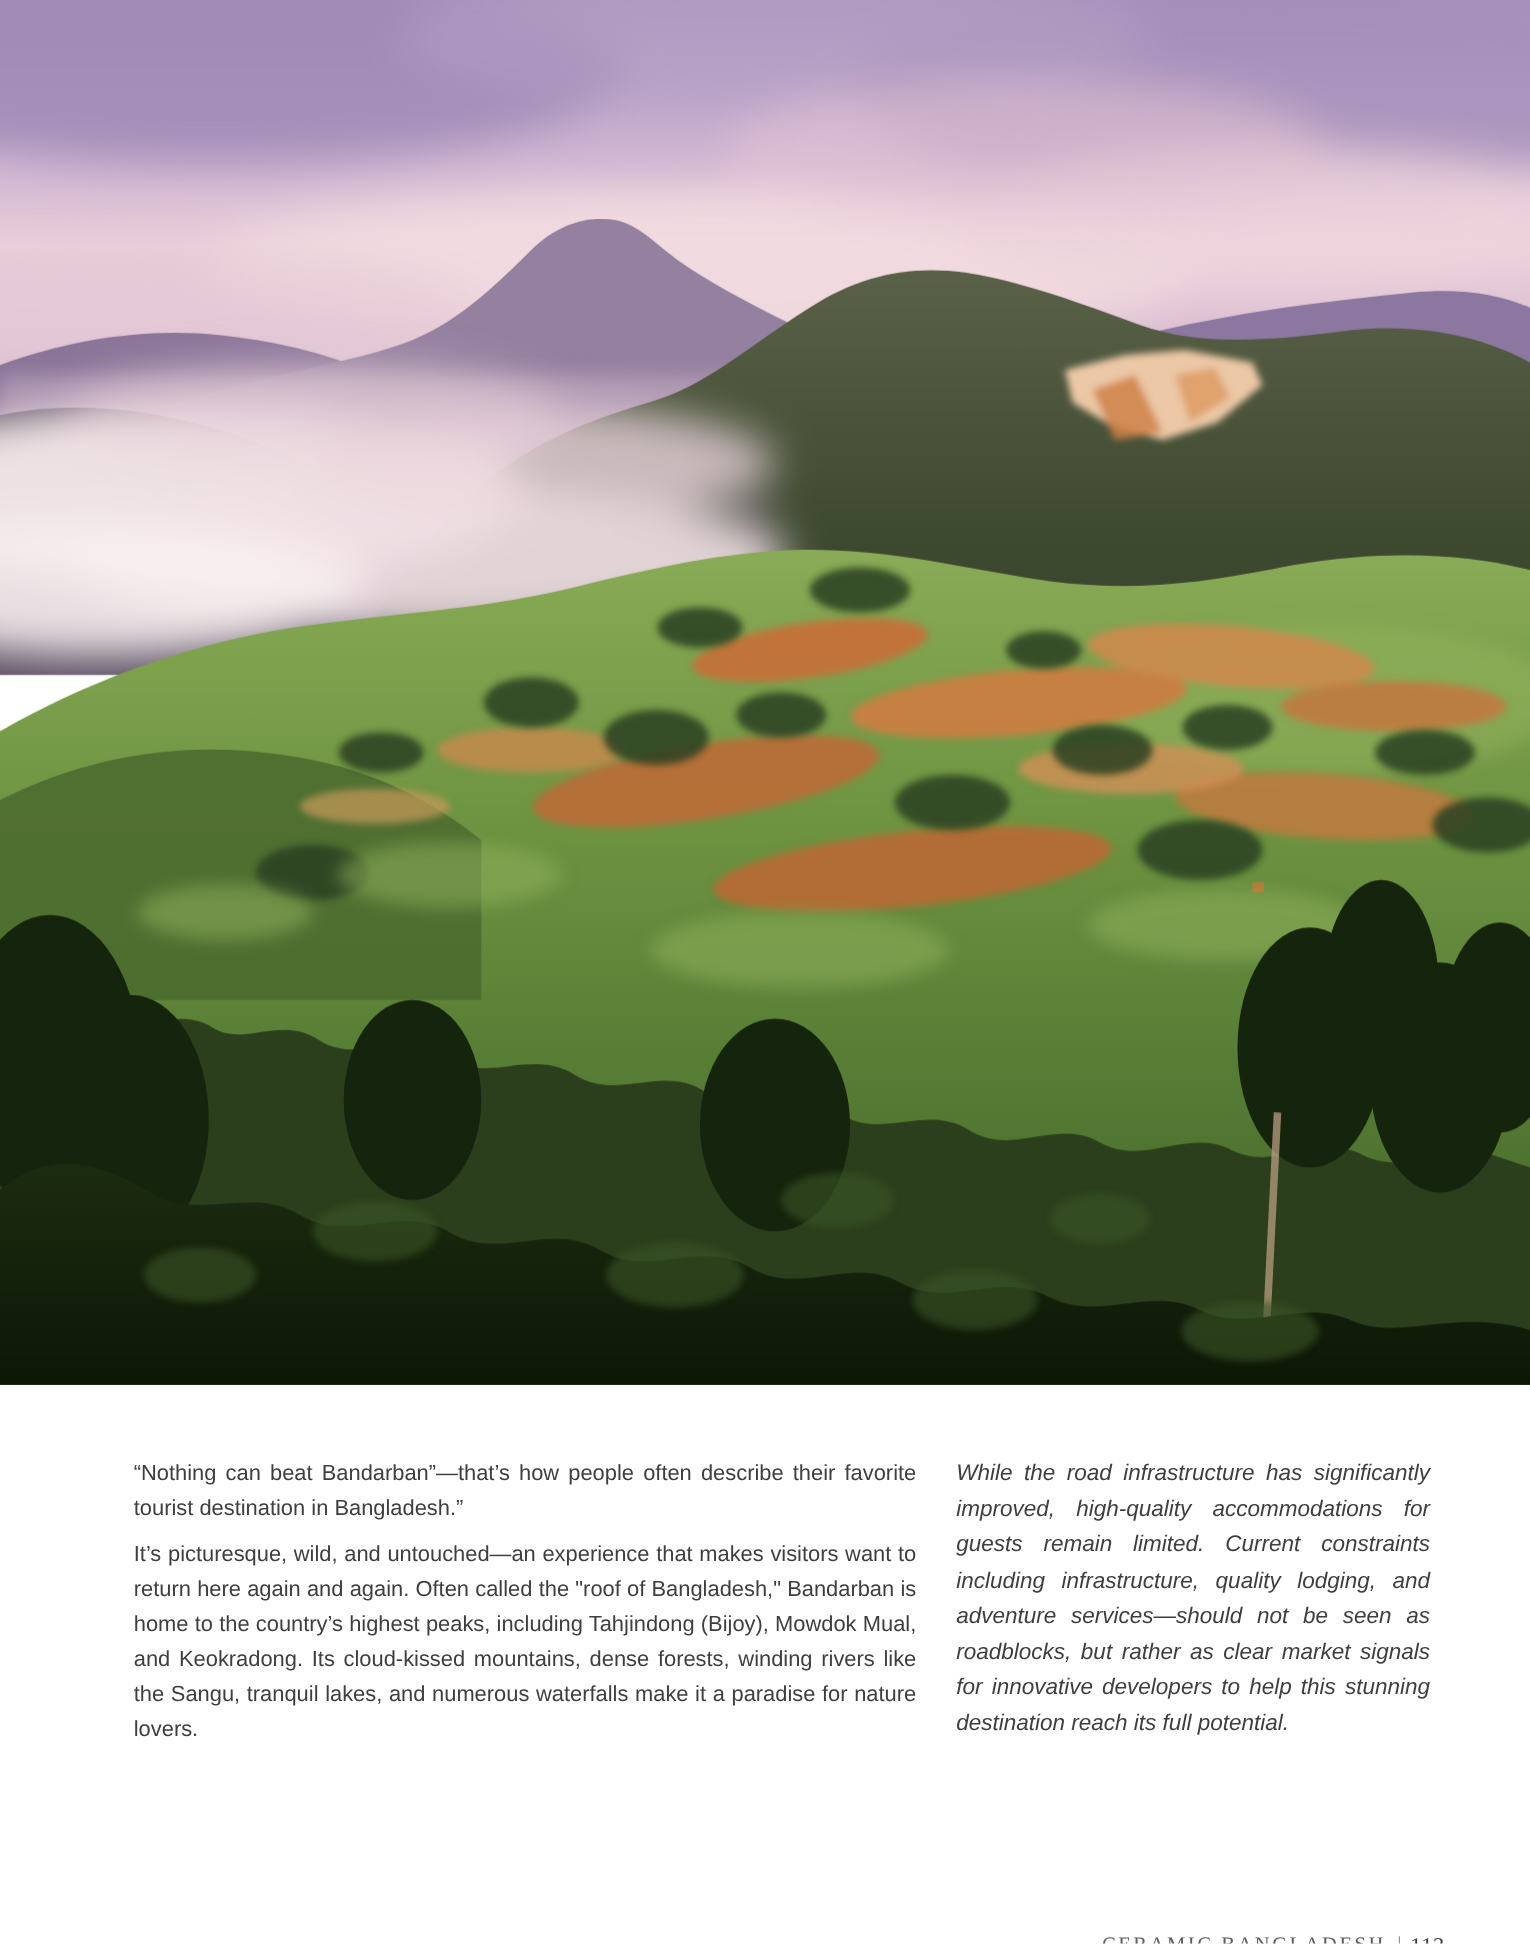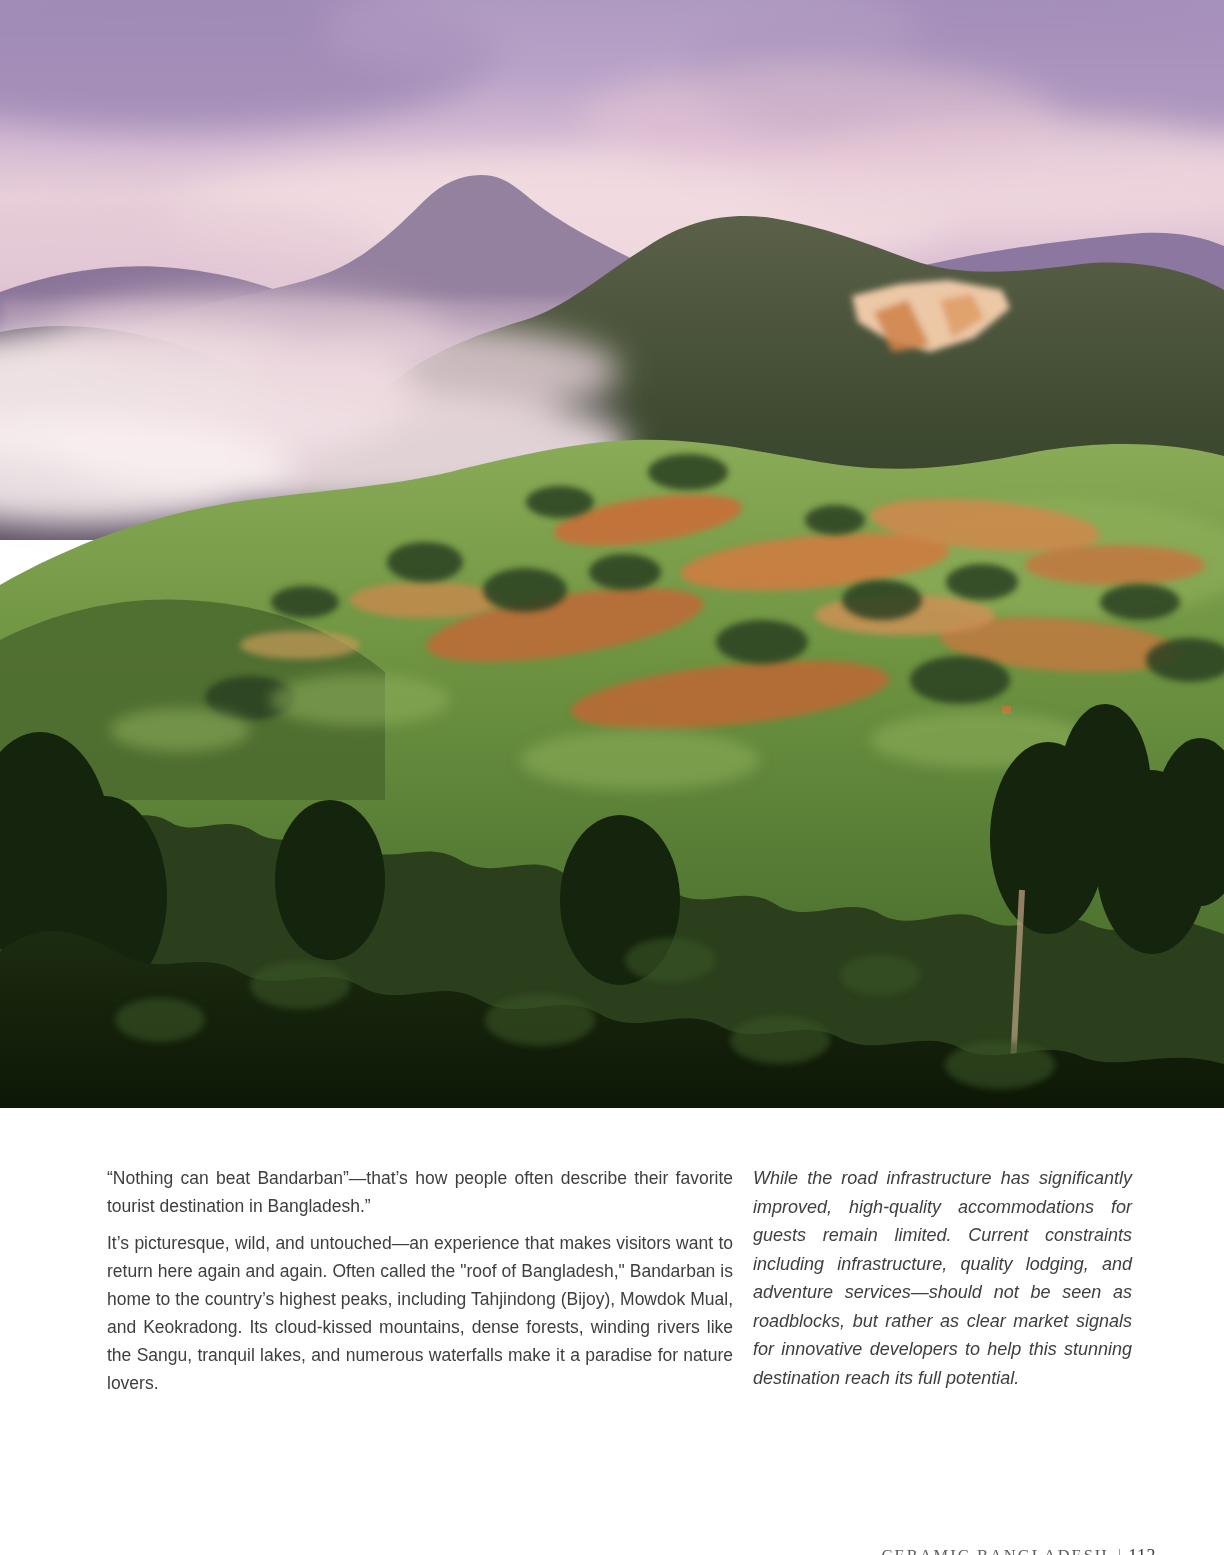--- a/index.html
+++ b/index.html
@@ -11,21 +11,21 @@
     position:absolute; left:0; top:0; width:1224px; height:1108px;
   }
   .photo svg { display:block; width:100%; height:100%; }
 
   .article { position:absolute; left:107px; top:1164px; width:1049px; }
   .title {
     margin:0 0 14px 0; font-size:38px; line-height:44px; font-weight:500;
     color:#1d1d1d; letter-spacing:0.3px;
   }
   .columns { display:flex; align-items:flex-start; }
-  .col-left { width:626px; margin-right:20px; }
+  .col-left { width:626px; margin-right:32px; }
   .col-right { width:379px;font-style:italic; }
   .col-left p, .col-right p {
     margin:0; color:#3e3e3e; text-align:justify;
     font-size:17.5px; line-height:28px;
   }
   .col-right p { font-size:18px; line-height:28.5px; }
   .col-left p + p { margin-top:9px; }
 
   .footer {
     position:absolute; top:1546px; right:68px;

